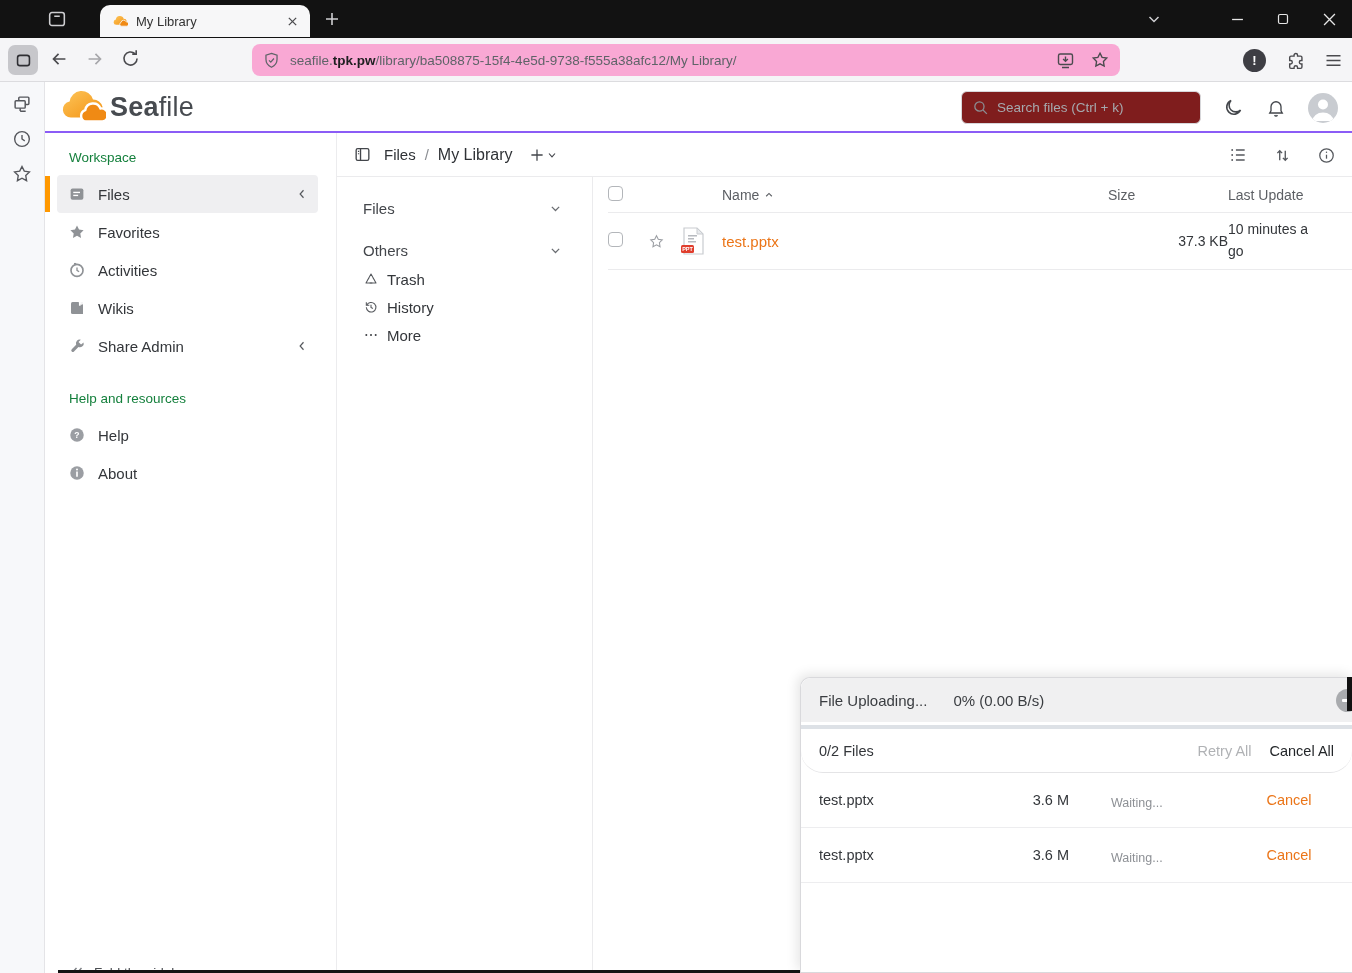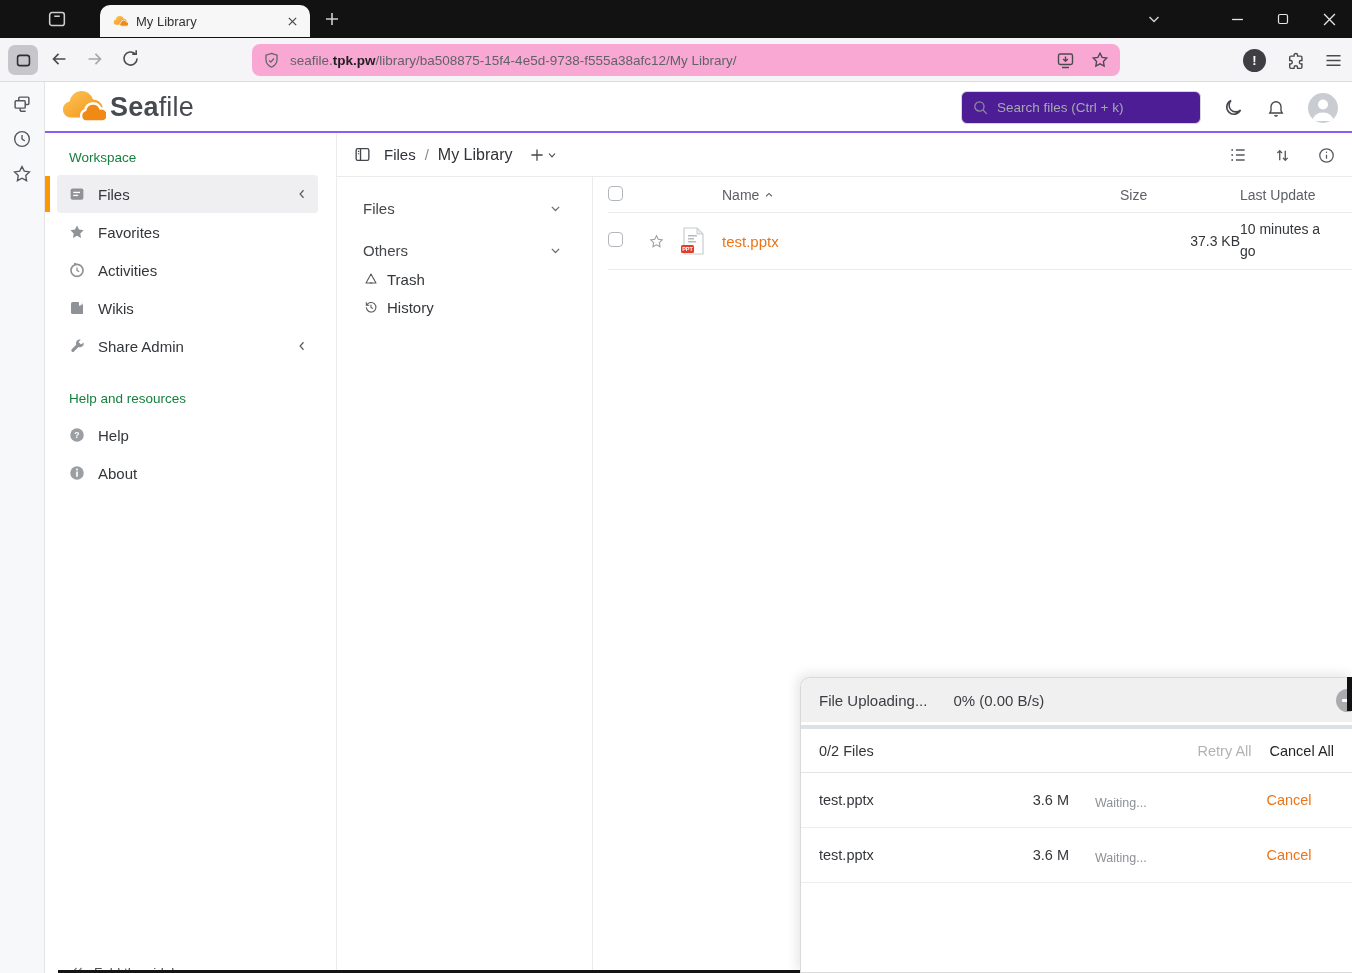--- a/index.html
+++ b/index.html
@@ -37,21 +37,21 @@
   .strip { position:absolute; left:0; top:82px; width:45px; height:891px; background:#f7f8fa; border-right:1px solid #e4e4e7; }
   .strip-ico { position:absolute; left:11px; }
 
   
   .app { position:absolute; left:45px; top:82px; right:0; bottom:0; background:#fff; }
   .app-header { position:absolute; left:0; top:0; right:0; height:51px; border-bottom:2px solid #8b5cf6; background:#fff; }
   .logo { position:absolute; left:13px; top:8px; display:flex; align-items:center; }
   .wordmark { font-size:27px; color:#474b50; margin-left:4px; letter-spacing:0.2px; }
   .wordmark b { font-weight:700; }
   .hdr-right { position:absolute; right:14px; top:0; height:51px; display:flex; align-items:center; gap:22px; }
-  .search-pill { width:240px; height:33px; border:1px solid #d7d7da; border-radius:6px; background:#4c1d95;
+  .search-pill { width:240px; height:33px; border:1px solid #d7d7da; border-radius:6px; background:#7f1d1d;
                  display:flex; align-items:center; padding:0 10px; }
   .search-ph { font-size:13.5px; color:#a6a9ae; margin-left:8px; }
   .avatar { width:30px; height:30px; border-radius:50%; background:#c9ccd1; overflow:hidden; position:relative; }
 
   
   .app-sidebar { position:absolute; left:0; top:51px; width:292px; bottom:0; border-right:1px solid #ececee; background:#fff; }
   .side-label { margin:17px 0 10px 24px; font-size:13.5px; color:#15803d; }
   .side-item { position:relative; height:38px; margin:0 18px 0 12px; border-radius:4px; display:flex; align-items:center;
                padding:0 10px 0 11px; cursor:pointer; }
   .side-item .lbl { font-size:15px; color:#33363a; margin-left:12px; flex:1; }
@@ -69,49 +69,49 @@
   .pb-right { position:absolute; right:16px; top:0; height:44px; display:flex; align-items:center; gap:25px; }
 
   .main-body { position:absolute; left:0; top:44px; right:0; bottom:0; }
   .tree-panel { position:absolute; left:0; top:0; width:256px; bottom:0; border-right:1px solid #ebebed; padding:16px 30px 0 26px; }
   .tree-head { height:30px; display:flex; align-items:center; justify-content:space-between; font-size:15px; color:#43464b; cursor:pointer; }
   .tree-gap { height:12px; }
   .tree-item { height:28px; display:flex; align-items:center; gap:8px; font-size:15px; color:#33363a; cursor:pointer; }
 
   
   .file-area { position:absolute; left:256px; top:0; right:0; bottom:0; }
-  .frow { display:grid; grid-template-columns:40px 32px 42px 1fr 120px 100px; align-items:center; margin-left:15px; padding-right:12px; }
+  .frow { display:grid; grid-template-columns:40px 32px 42px 1fr 120px 100px; align-items:center; margin-left:15px; padding-right:24px; }
   .thead { height:36px; border-bottom:1px solid #ebebed; font-size:14px; color:#5c5f64; }
   .thead .size-h { text-align:left; padding-right:24px; }
   .name-h { display:flex; align-items:center; gap:5px; }
   .fitem { height:57px; border-bottom:1px solid #ebebed; }
   .cb { width:15px; height:15px; border:1px solid #b3b6ba; border-radius:4px; background:#fff; display:inline-block; cursor:pointer; }
   .fname { font-size:15px; color:#eb7518; cursor:pointer; }
   .fsize { font-size:14px; color:#33363a; text-align:right; }
   .fupd { font-size:14px; color:#33363a; word-break:break-all; line-height:1.55; padding-right:14px; }
 
   
   .upload { position:absolute; left:800px; top:677px; width:552px; height:296px; background:#fff; z-index:20;
             border:1px solid #d9d9dc; border-right:none; border-radius:10px 0 0 0; box-shadow:-3px -3px 12px rgba(0,0,0,.10); }
   .ud-header { position:relative; height:44px; background:#f0f0f1; border-radius:10px 0 0 0; display:flex; align-items:center; padding:0 18px; }
   .ud-title { font-size:15px; color:#3a3d41; }
   .ud-rate { font-size:15px; color:#3a3d41; margin-left:26px; }
   .ud-min { position:absolute; right:-7px; top:11px; width:23px; height:23px; border-radius:50%; background:#a9abae;
             display:flex; align-items:center; justify-content:center; cursor:pointer; }
   .ud-min::after { content:""; width:11px; height:2.5px; background:#fff; border-radius:1px; }
   .ud-track { height:4px; background:#dde1e6; margin-top:3px; }
-  .ud-summary { height:44px; display:flex; align-items:center; justify-content:space-between; padding:0 18px; border-bottom:1px solid #e4e4e6; }
+  .ud-summary { height:44px; display:flex; align-items:center; justify-content:space-between; padding:0 18px; border-bottom:1px solid #e4e4e6;border-radius:22px; }
   .ud-count { font-size:14.5px; color:#33363a; }
   .ud-actions { display:flex; gap:18px; font-size:14.5px; }
   .retry-all { color:#b0b2b5; cursor:default; }
   .cancel-all { color:#232629; cursor:pointer; }
   .ud-row { display:grid; grid-template-columns:130px 120px 1fr 90px; align-items:center; height:55px; padding:0 18px; border-bottom:1px solid #ededef; }
   .ud-name { font-size:14.5px; color:#33363a; }
   .ud-size { font-size:14.5px; color:#33363a; text-align:right; }
-  .ud-prog { margin-left:26px; }
+  .ud-prog { margin-left:42px; }
   .ud-bar { width:124px; height:4px; border-radius:2px; background:#d6d8db; }
   .ud-status { margin-top:6px; font-size:12.5px; color:#8d9095; }
   .ud-cancel { font-size:14.5px; color:#eb7518; text-align:center; cursor:pointer; }
 
   .bottom-edge { position:absolute; left:58px; bottom:0; width:742px; height:3px; background:#141414; }
   .corner-notch { position:absolute; right:0; top:677px; width:5px; height:34px; background:#121212; z-index:21; }
 
   svg { display:block; }
 </style>
 </head>
@@ -471,20 +471,30 @@
           </div>
           <div class="tree-item">
             <span>
               <svg width="16" height="16" viewBox="0 0 24 24" fill="none" stroke="#55585d" stroke-width="1.6">
                   <path d="M5 5v4.5h4.5"></path>
                   <path d="M5.6 9.5a7.2 7.2 0 1 1-.6 3"></path>
                   <path d="M12 8.5v4l2.8 1.7"></path>
                 </svg>
             </span>
             <span>History</span>
+          </div>
+          <div class="tree-item">
+            <span>
+              <svg width="16" height="16" viewBox="0 0 24 24" fill="#3b3e42">
+                  <circle cx="5" cy="12" r="1.5"></circle>
+                  <circle cx="12" cy="12" r="1.5"></circle>
+                  <circle cx="19" cy="12" r="1.5"></circle>
+                </svg>
+            </span>
+            <span>More</span>
           </div>
         </div>
 
         <div class="file-area">
           <div class="frow thead">
             <span><span class="cb"></span></span>
             <span></span>
               <span></span>
             <span class="name-h">
               <span>Name</span>

